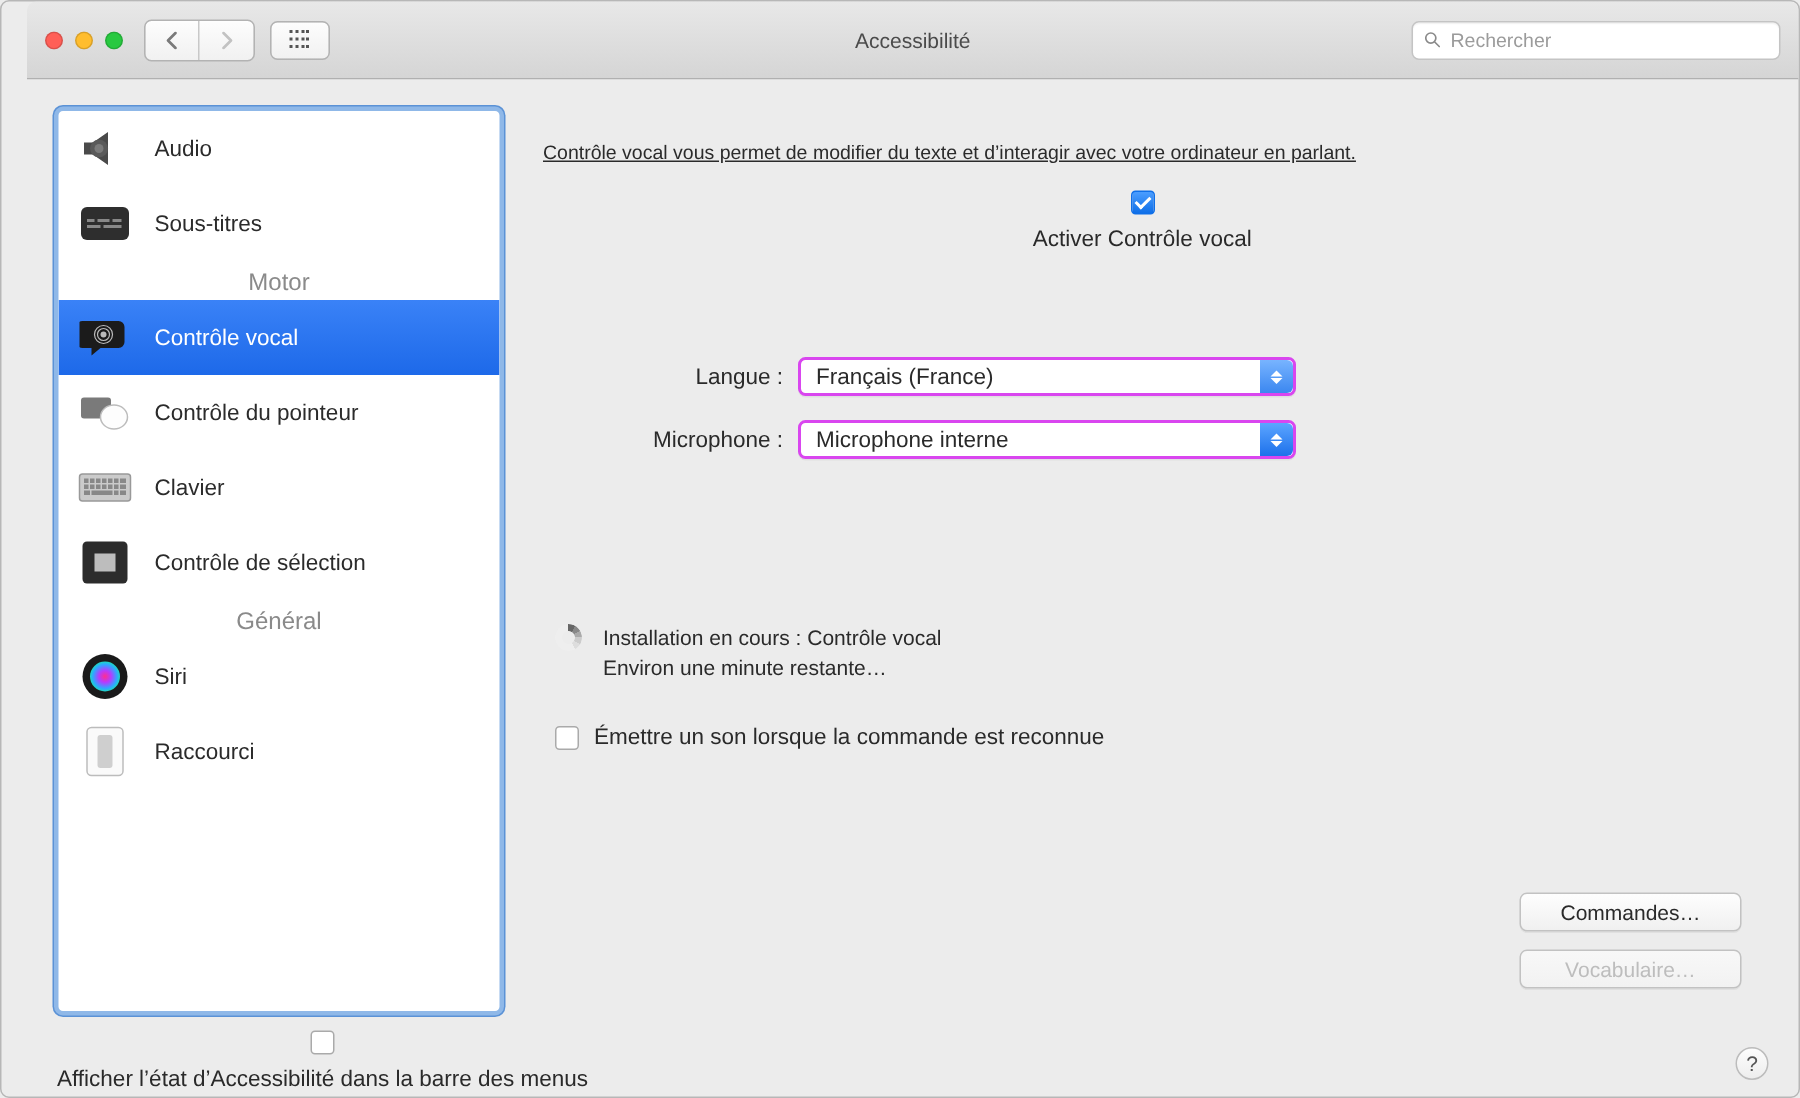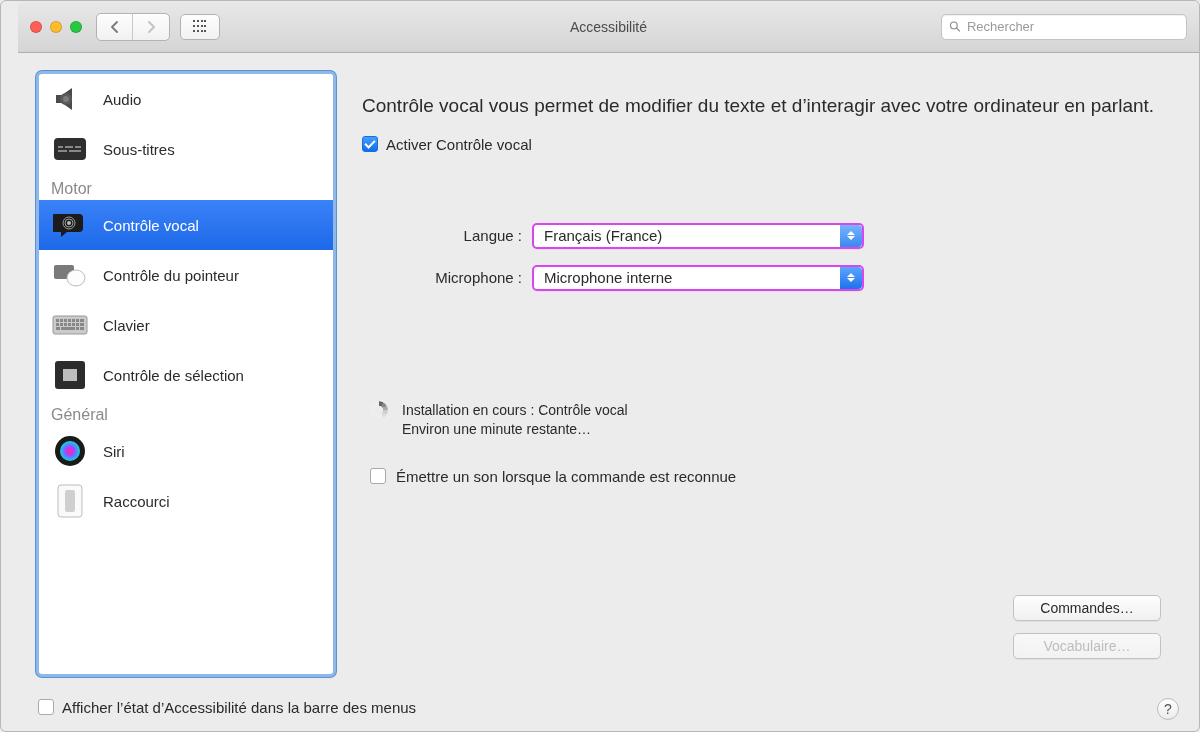--- a/index.html
+++ b/index.html
@@ -100,20 +100,21 @@
     padding: 18px 18px 10px 18px;
     gap: 18px;
   }
   .sidebar-wrap {
     width: 300px;
     border: 3px solid #8fb8e8;
     border-radius: 6px;
     box-shadow: 0 0 0 1px #5b92d6;
     background: #fff;
     overflow: hidden;
+    text-align: center;
   }
   .sidebar {
     width: 100%;
     height: 100%;
     overflow-y: auto;
   }
   .sb-header {
     font-size: 16px;
     color: #8a8a8a;
     padding: 6px 12px 2px 12px;
@@ -136,29 +137,31 @@
     display: flex; align-items: center; justify-content: center;
     flex-shrink: 0;
   }
   .main {
     flex: 1;
     background: #ececec;
     padding: 22px 20px 0 8px;
     position: relative;
   }
   .desc {
-    font-size: 19px;
+    font-size: 13px;
     line-height: 1.4;
     color: #2b2b2b;
     margin-bottom: 16px;
+    text-decoration: underline;
   }
   .check-row {
     display: flex; align-items: center; gap: 8px;
     font-size: 15px;
     margin-bottom: 4px;
+    flex-direction: column;
   }
   .check {
     width: 16px; height: 16px;
     border: 1px solid #aaa;
     border-radius: 3px;
     background: #fff;
     display: inline-flex; align-items: center; justify-content: center;
     flex-shrink: 0;
   }
   .check.checked {

